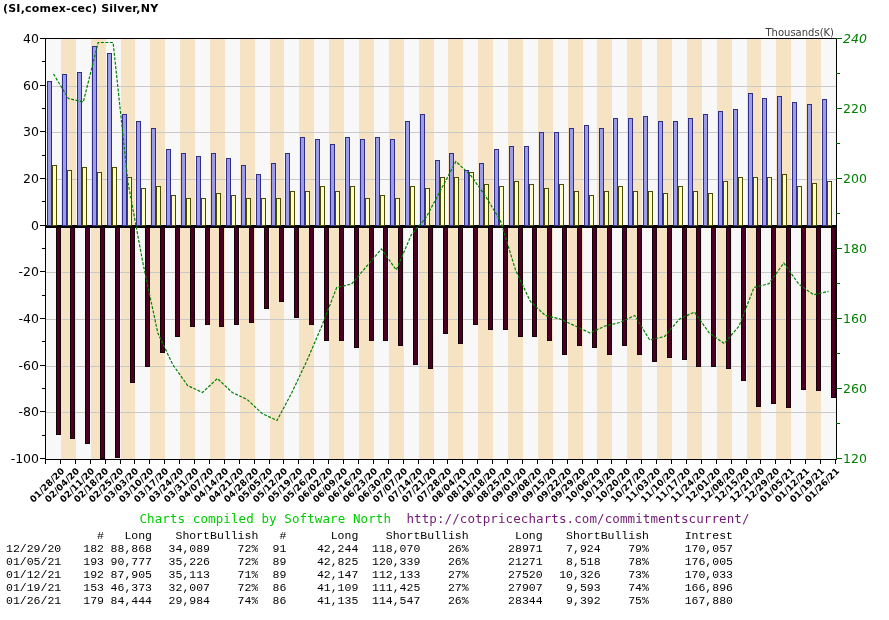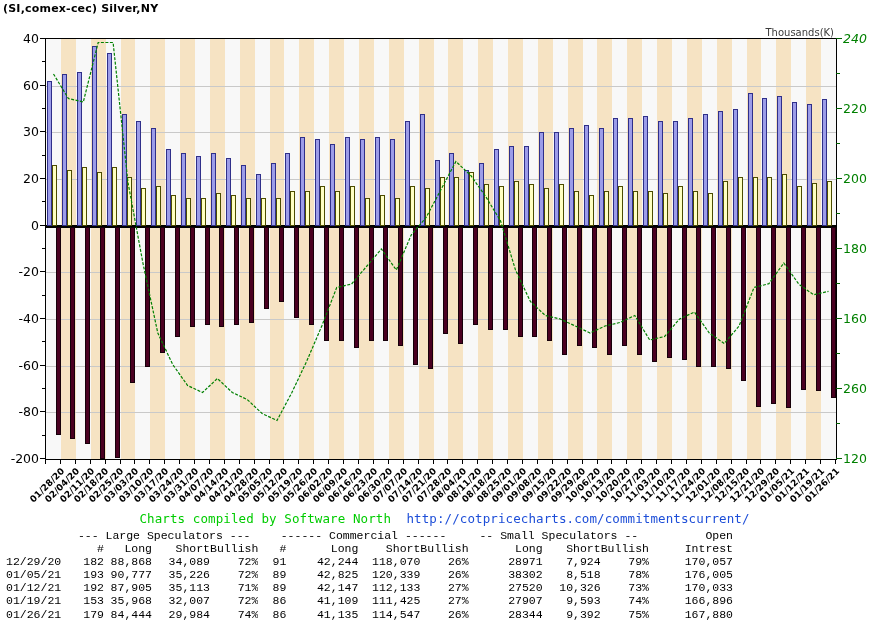--- a/index.html
+++ b/index.html
@@ -233,21 +233,21 @@
       <div class="ylab-l" style="top: 217.667px; left: 1px;">0</div>
       <div class="tick" style="left: 40px; top: 224.667px; width: 6px; height: 1px;"></div>
       <div class="ylab-l" style="top: 264.333px; left: 1px;">-20</div>
       <div class="tick" style="left: 40px; top: 271.333px; width: 6px; height: 1px;"></div>
       <div class="ylab-l" style="top: 311px; left: 1px;">-40</div>
       <div class="tick" style="left: 40px; top: 318px; width: 6px; height: 1px;"></div>
       <div class="ylab-l" style="top: 357.667px; left: 1px;">-60</div>
       <div class="tick" style="left: 40px; top: 364.667px; width: 6px; height: 1px;"></div>
       <div class="ylab-l" style="top: 404.333px; left: 1px;">-80</div>
       <div class="tick" style="left: 40px; top: 411.333px; width: 6px; height: 1px;"></div>
-      <div class="ylab-l" style="top: 451px; left: 1px;">-200</div>
+      <div class="ylab-l" style="top: 451px; left: 1px;">-100</div>
       <div class="tick" style="left: 40px; top: 458px; width: 6px; height: 1px;"></div>
       <div class="tick" style="left: 42px; top: 434.667px; width: 4px; height: 1px;"></div>
       <div class="tick" style="left: 42px; top: 388px; width: 4px; height: 1px;"></div>
       <div class="tick" style="left: 42px; top: 341.333px; width: 4px; height: 1px;"></div>
       <div class="tick" style="left: 42px; top: 294.667px; width: 4px; height: 1px;"></div>
       <div class="tick" style="left: 42px; top: 248px; width: 4px; height: 1px;"></div>
       <div class="tick" style="left: 42px; top: 201.333px; width: 4px; height: 1px;"></div>
       <div class="tick" style="left: 42px; top: 154.667px; width: 4px; height: 1px;"></div>
       <div class="tick" style="left: 42px; top: 108px; width: 4px; height: 1px;"></div>
       <div class="tick" style="left: 42px; top: 61.3333px; width: 4px; height: 1px;"></div>
@@ -373,46 +373,39 @@
       <div class="xlab" style="right: 159.34px; top: 466px;">12/08/20</div>
       <div class="xlab" style="right: 144.434px; top: 466px;">12/15/20</div>
       <div class="xlab" style="right: 129.528px; top: 466px;">12/21/20</div>
       <div class="xlab" style="right: 114.623px; top: 466px;">12/29/20</div>
       <div class="xlab" style="right: 99.717px; top: 466px;">01/05/21</div>
       <div class="xlab" style="right: 84.8113px; top: 466px;">01/12/21</div>
       <div class="xlab" style="right: 69.9057px; top: 466px;">01/19/21</div>
       <div class="xlab" style="right: 55px; top: 466px;">01/26/21</div>
     </div>
 
-  <div class="footer"><span>Charts compiled by Software North  </span><span style="color:#1d4ed8">http://cotpricecharts.com/commitmentscurrent/</span></div>
+  <div class="footer"><span>Charts compiled by Software North  </span><span style="color:#701a75">http://cotpricecharts.com/commitmentscurrent/</span></div>
 
   <table class="cot">
     <colgroup>
       <col style="width:64px">
         <col style="width:34px">
         <col style="width:48px">
         <col style="width:58px">
       <col style="width:36px">
         <col style="width:28px">
         <col style="width:72px">
         <col style="width:62px">
       <col style="width:36px">
         <col style="width:74px">
         <col style="width:58px">
         <col style="width:36px">
       <col style="width:84px">
     </colgroup>
     <thead>
-      <tr>
-        <th></th>
-        <th class="ca" colspan="4">--- Large Speculators ---</th>
-        <th class="ca" colspan="4">------ Commercial ------</th>
-        <th class="ca" colspan="3">-- Small Speculators --</th>
-        <th class="ra">Open</th>
-      </tr>
       <tr>
         <th class="la"></th>
         <th class="ra">#</th>
         <th class="ra">Long</th>
         <th class="ra">Short</th>
         <th class="ra">Bullish</th>
         <th class="ra">#</th>
         <th class="ra">Long</th>
         <th class="ra">Short</th>
         <th class="ra">Bullish</th>
@@ -441,21 +434,21 @@
         <tr>
           <td class="la">01/05/21</td>
           <td class="ra">193</td>
           <td class="ra">90,777</td>
           <td class="ra">35,226</td>
           <td class="ra">72%</td>
           <td class="ra">89</td>
           <td class="ra">42,825</td>
           <td class="ra">120,339</td>
           <td class="ra">26%</td>
-          <td class="ra">38302</td>
+          <td class="ra">21271</td>
           <td class="ra">8,518</td>
           <td class="ra">78%</td>
           <td class="ra">176,005</td>
         </tr>
         <tr>
           <td class="la">01/12/21</td>
           <td class="ra">192</td>
           <td class="ra">87,905</td>
           <td class="ra">35,113</td>
           <td class="ra">71%</td>
@@ -464,21 +457,21 @@
           <td class="ra">112,133</td>
           <td class="ra">27%</td>
           <td class="ra">27520</td>
           <td class="ra">10,326</td>
           <td class="ra">73%</td>
           <td class="ra">170,033</td>
         </tr>
         <tr>
           <td class="la">01/19/21</td>
           <td class="ra">153</td>
-          <td class="ra">35,968</td>
+          <td class="ra">46,373</td>
           <td class="ra">32,007</td>
           <td class="ra">72%</td>
           <td class="ra">86</td>
           <td class="ra">41,109</td>
           <td class="ra">111,425</td>
           <td class="ra">27%</td>
           <td class="ra">27907</td>
           <td class="ra">9,593</td>
           <td class="ra">74%</td>
           <td class="ra">166,896</td>

